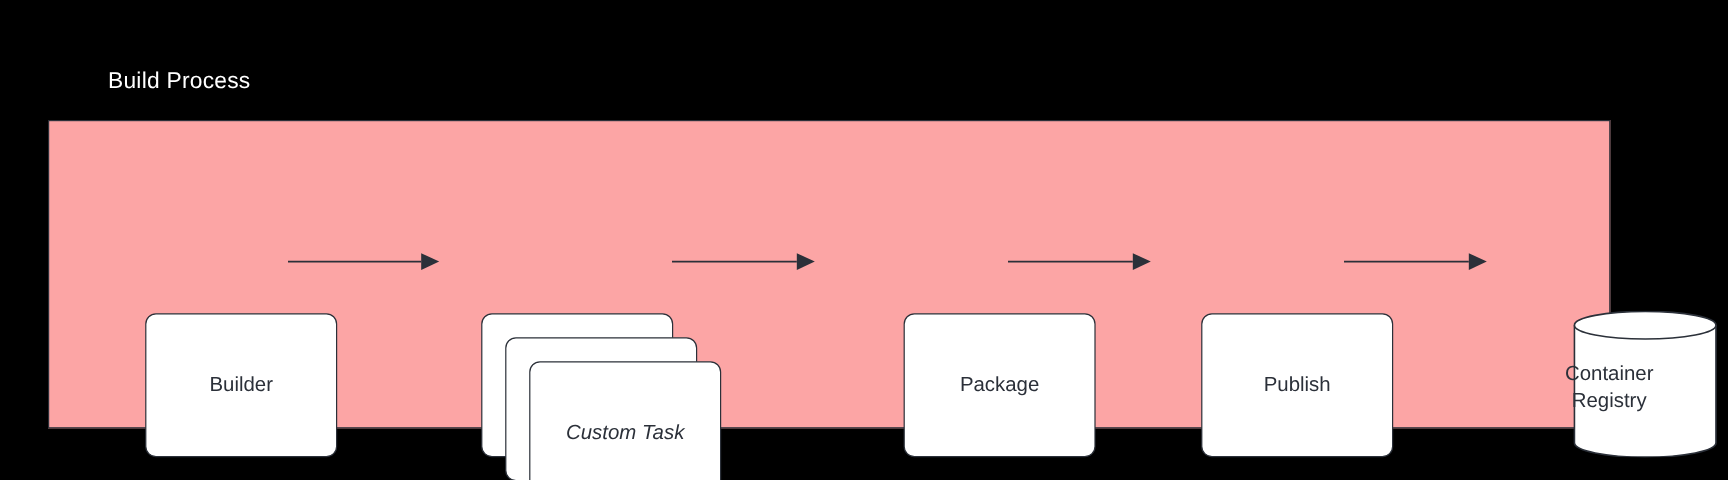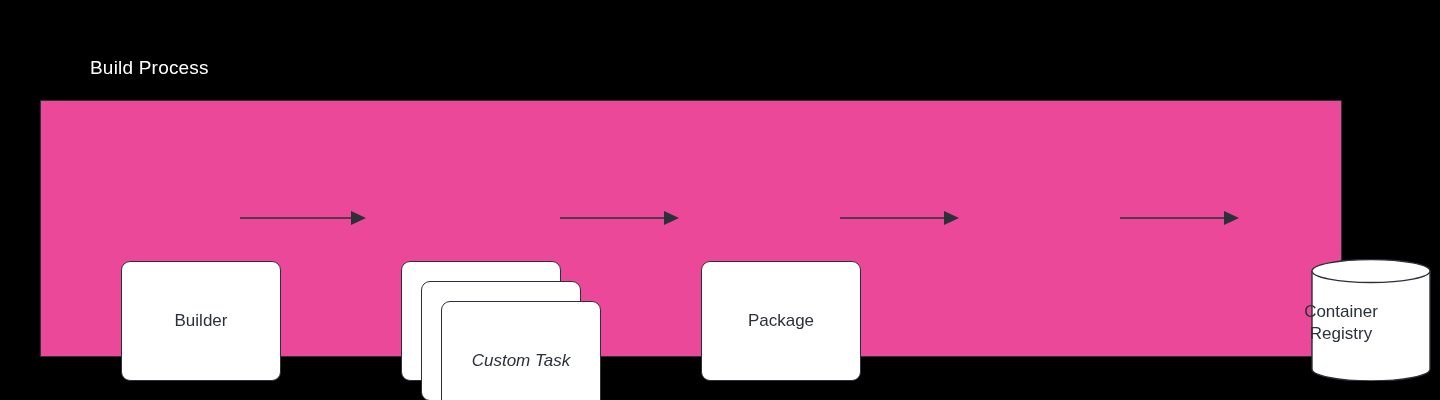--- a/index.html
+++ b/index.html
@@ -28,21 +28,21 @@
     white-space: nowrap;
   }
 
   
   #panel {
     position: absolute;
     left: 40px;
     top: 100px;
     width: 1302px;
     height: 257px;
-    background: #ec4899;
+    background: #fca5a5;
     border: 1px solid #2b3039;
     box-sizing: border-box;
   }
 
   
   .node {
     position: absolute;
     box-sizing: border-box;
     background: #ffffff;
     border: 1px solid #2b3039;
@@ -53,21 +53,21 @@
     text-align: center;
   }
   .node .label {
     font-size: 17px;
     line-height: 22px;
     color: #2b3039;
     white-space: pre-line;
   }
 
   #node-builder  { left: 80px;  top: 160px; width: 160px; height: 120px; }
-  #node-package  { left: 660px; top: 160px; width: 160px; height: 120px; }
+  #node-package  { left: 712px; top: 160px; width: 160px; height: 120px; }
   #node-publish  { left: 960px; top: 160px; width: 160px; height: 120px; }
 
   
   #stack {
     position: absolute;
     left: 0; top: 0;
     width: 100%; height: 100%; font-style: italic;
   }
   .stack-card {
     position: absolute;
@@ -150,20 +150,23 @@
       </div>
       <div id="stack-card-front" class="stack-card">
         <span class="label">Custom Task</span>
       </div>
     </div>
 
     <div id="node-package" class="node">
       <span class="label">Package</span>
     </div>
 
+    <div id="node-publish" class="node">
+      <span class="label">Publish</span>
+    </div>
 
     <div id="node-registry">
       <svg width="120" height="122" viewBox="0 0 120 122">
         <path d="M1,12 L1,110 A59,12 0 0 0 119,110 L119,12" fill="#ffffff" stroke="#2b3039" stroke-width="1.4"></path>
         <ellipse cx="60" cy="12" rx="59" ry="11.5" fill="#ffffff" stroke="#2b3039" stroke-width="1.4"></ellipse>
       </svg>
       <span class="label">Container
 Registry</span>
     </div>
 

